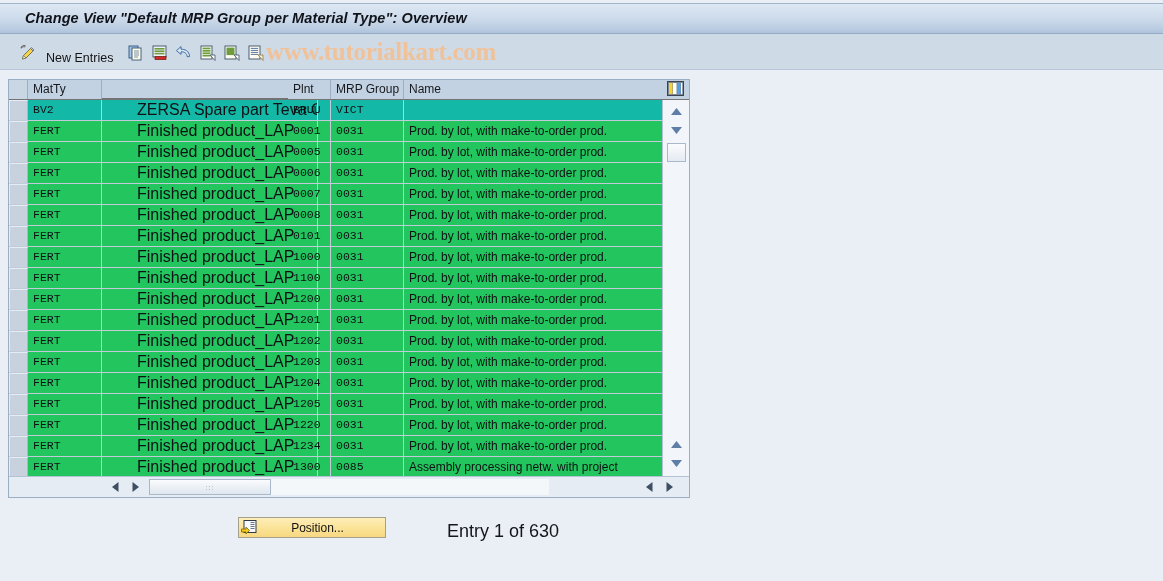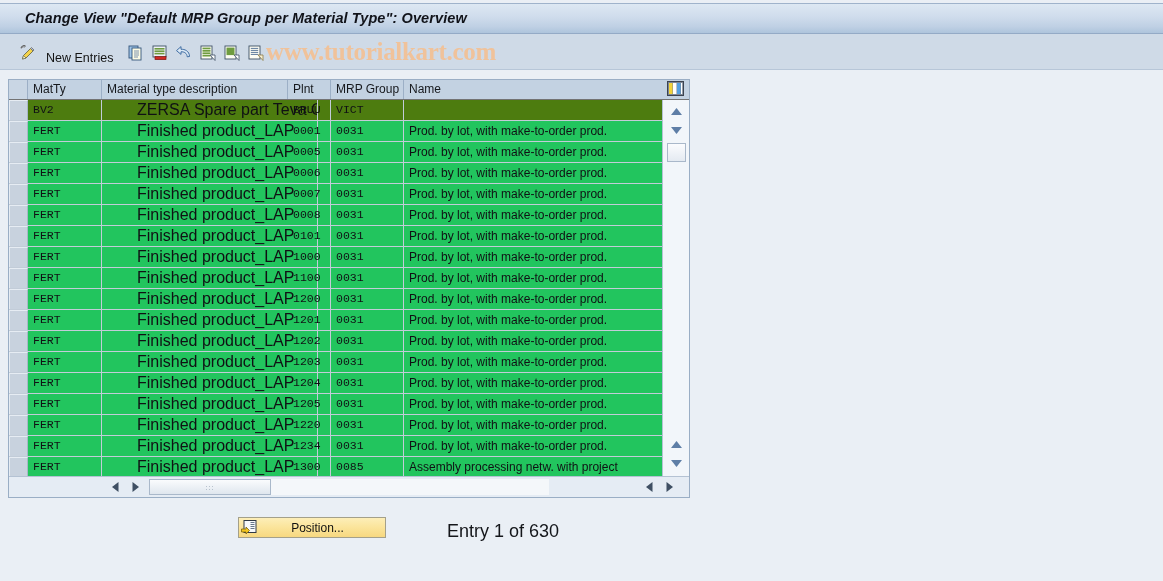--- a/index.html
+++ b/index.html
@@ -149,21 +149,21 @@
     overflow: hidden;
     background: #ffffff;
   }
   .data-row {
     position: relative;
     height: 21px;
     border-bottom: 1px solid #c2ccd8;
     box-sizing: border-box;
     background: #22c55e;
   }
-  .data-row.row-current { background: #4d7c0f; }
+  .data-row.row-current { background: #14b8a6; }
   .cell {
     position: absolute;
     top: 0;
     height: 20px;
     line-height: 20px;
     font-family: "Liberation Mono", monospace;
     font-size: 11.5px;
     color: #101114;
     padding-left: 5px;
     box-sizing: border-box;
@@ -373,21 +373,20 @@
     </span>
   </div>
 
   <div id="watermark">www.tutorialkart.com</div>
 
   <div id="table-panel">
 
     <div id="table-header">
       <div class="hdr-cell" id="hdr-corner"></div>
       <div class="hdr-cell" id="hdr-matty">MatTy</div>
-      <div class="hdr-cell" id="hdr-matdesc">Material type description</div>
       <div class="hdr-cell" id="hdr-plnt">Plnt</div>
       <div class="hdr-cell" id="hdr-mrp">MRP Group</div>
       <div class="hdr-cell" id="hdr-name">Name</div>
       <div id="hdr-config">
         <span>
           <svg width="17" height="15" viewBox="0 0 17 15">
             <rect x="0.5" y="0.5" width="16" height="14" fill="#7d8694" stroke="#3b4350" stroke-width="1"></rect>
             <rect x="2" y="2" width="3.5" height="11" fill="#f2d33a"></rect>
             <rect x="6" y="2" width="3.5" height="11" fill="#ffffff"></rect>
             <rect x="10" y="2" width="3.5" height="11" fill="#53a0e0"></rect>

